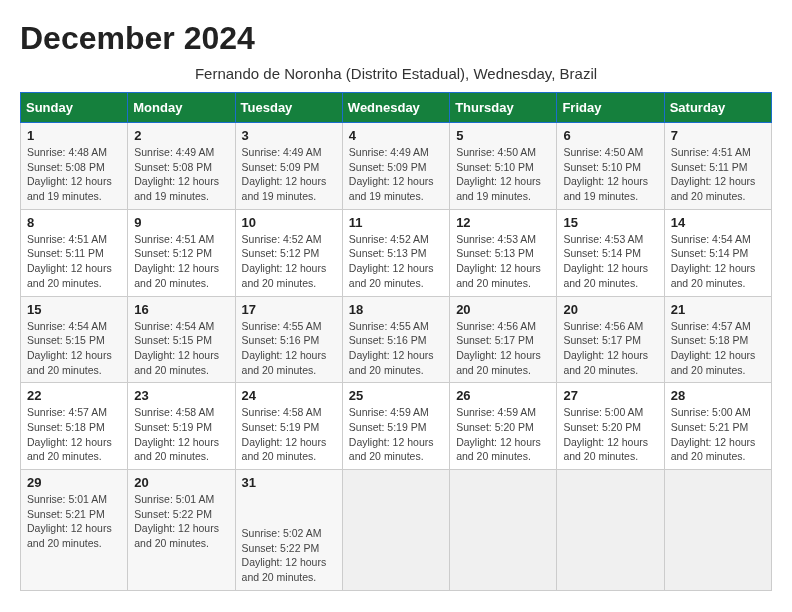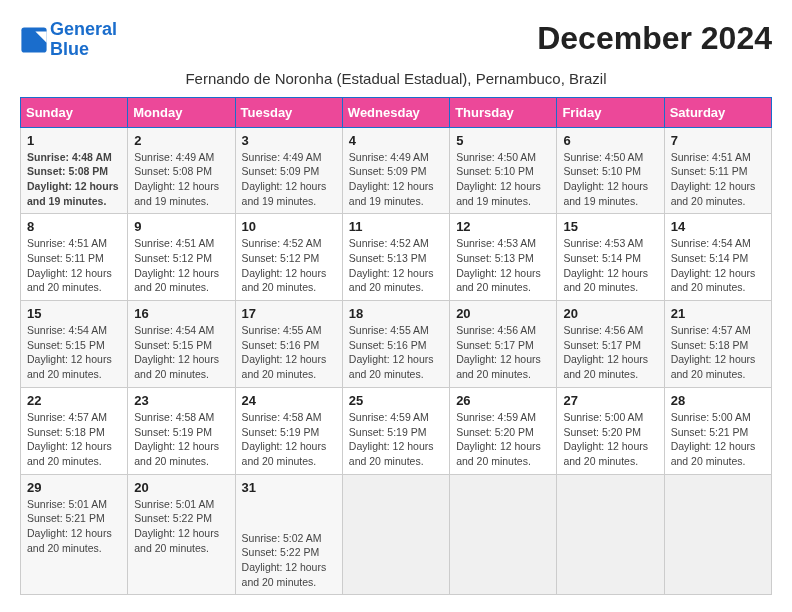--- a/index.html
+++ b/index.html
@@ -43,21 +43,21 @@
       color: #333;
       text-align: center;
       margin-bottom: 10px;
     }
     .calendar-table {
       width: 100%;
       border-collapse: collapse;
       font-size: 11px;
     }
     .calendar-table thead th {
-      background-color: #ec4899;
+      background-color: #15803d;
       color: #fff;
       padding: 7px 5px;
       text-align: left;
       font-size: 13px;
       font-weight: bold;
       border: 1px solid #1a6dcc;
     }
     .calendar-table tbody td {
       border: 1px solid #ccc;
       padding: 5px 6px;
@@ -85,54 +85,44 @@
       line-height: 1.4;
     }
     .empty-cell {
       background: #f0f0f0 !important;
     }
   </style>
 </head>
 <body>
 
 <div style="display:flex; justify-content:space-between; align-items:flex-start; margin-bottom:4px;">
-  <div class="header-logo">
-    <svg class="logo-icon" viewBox="0 0 40 40" xmlns="http://www.w3.org/2000/svg">
-      <rect x="2" y="2" width="36" height="36" rx="4" fill="#1a6dcc"></rect>
-      <polygon points="22,8 38,8 38,24" fill="#fff"></polygon>
-    </svg>
-    <div class="logo-text">
-      <div><span>General</span></div>
-      <div><span style="color:#1a6dcc;">Blue</span></div>
-    </div>
-  </div>
   <div class="title-section">
     <div class="main-title">December 2024</div>
   </div>
 </div>
 
-<div class="subtitle">Fernando de Noronha (Estadual Estadual), Pernambuco, Brazil</div>
+<div class="subtitle">Fernando de Noronha (Distrito Estadual), Wednesday, Brazil</div>
 
 <table class="calendar-table">
   <thead>
     <tr id="days-header">
         <th>Sunday</th>
         <th>Monday</th>
         <th>Tuesday</th>
         <th>Wednesday</th>
         <th>Thursday</th>
         <th>Friday</th>
         <th>Saturday</th>
       </tr>
   </thead>
   <tbody id="calendar-body">
       <tr>
         <td>
           <span class="day-num">1</span>
-          <div class="day-info" style="white-space: pre-line; font-weight: bold;">Sunrise: 4:48 AM
+          <div class="day-info" style="white-space: pre-line;">Sunrise: 4:48 AM
 Sunset: 5:08 PM
 Daylight: 12 hours and 19 minutes.</div>
         </td>
         <td>
           <span class="day-num">2</span>
           <div class="day-info" style="white-space: pre-line;">Sunrise: 4:49 AM
 Sunset: 5:08 PM
 Daylight: 12 hours and 19 minutes.</div>
         </td>
         <td>

